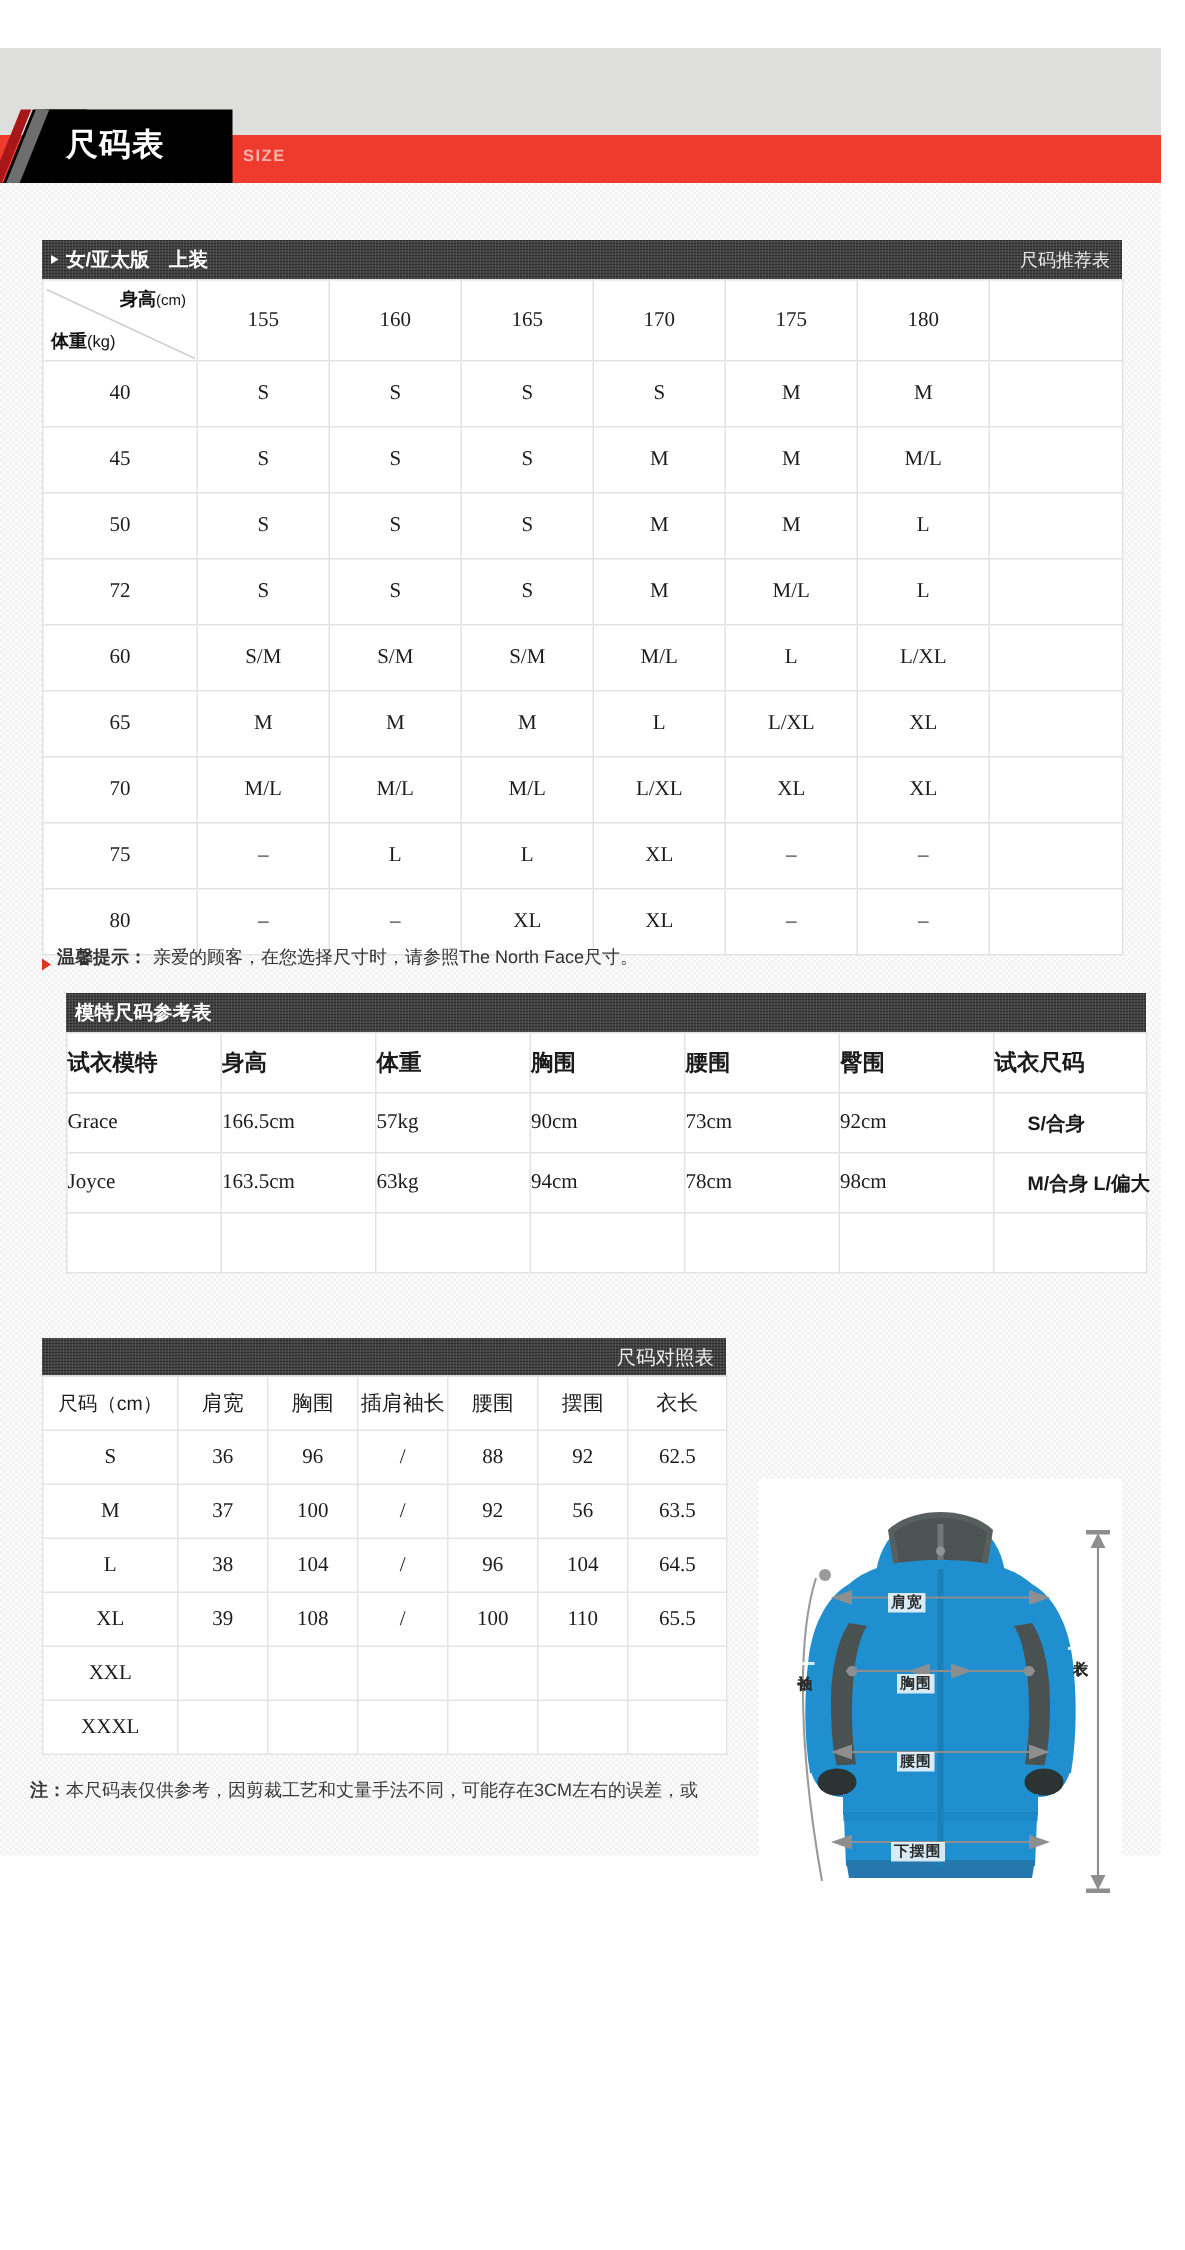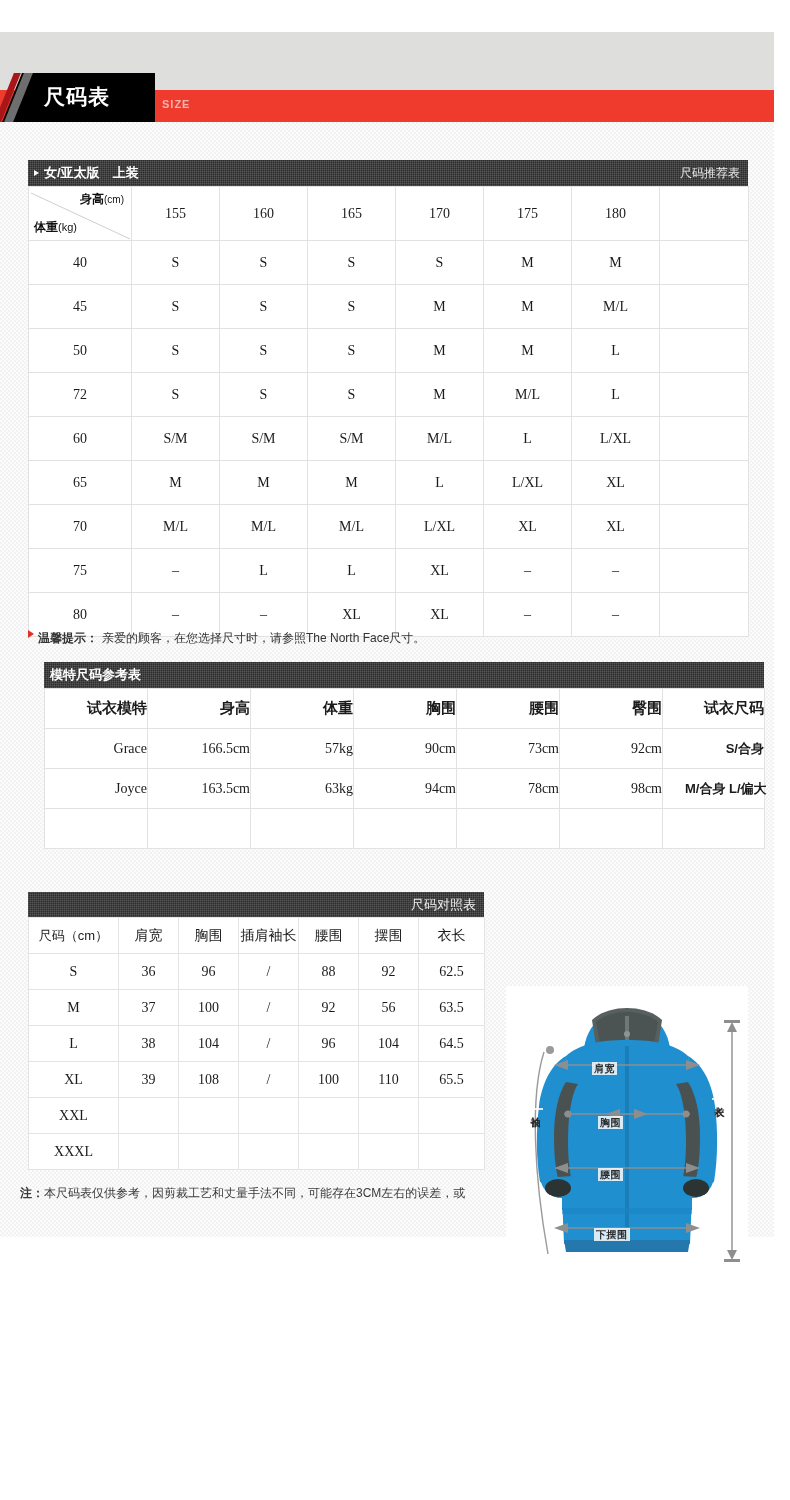--- a/index.html
+++ b/index.html
@@ -177,37 +177,37 @@
   }
   .corner-w .u { font-weight: normal; font-size: 11px; }
 
   
   .tip {
     position: absolute;
     left: 28px;
     top: 508px;
     font-size: 12px;
     color: #333333;
-    display: flex; align-items: flex-start; gap: 4px;
+    display: flex; align-items: flex-end; gap: 4px;
   }
   .tri-r {
     display:inline-block;
     width: 0; height: 0;
     border-left: 6px solid #e03127;
     border-top: 4px solid transparent;
     border-bottom: 4px solid transparent;
   }
   .tip b { font-weight: bold; }
 
   
   .tbl2-wrap { position: absolute; left: 44px; top: 540px; width: 720px; }
   table.grid2 { border-collapse: collapse; width: 100%; background: #ffffff; table-layout: fixed; }
   table.grid2 td {
     border: 1px solid #e2e2e2;
-    text-align: right;
+    text-align: left;
     font-size: 14px;
     color: #1b1b1b;
     height: 40px;
   }
   table.grid2 td.th {
     font-family: "Liberation Sans", sans-serif;
     font-weight: bold;
     font-size: 15px;
   }
   table.grid2 td.num {

